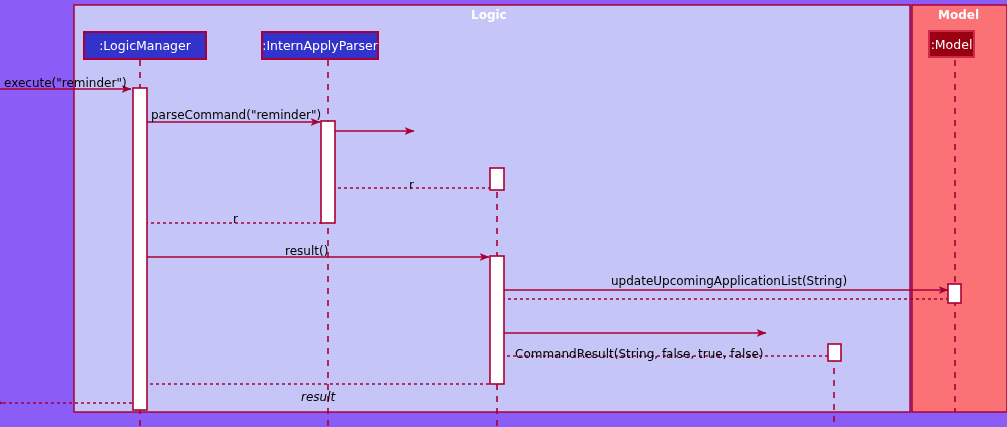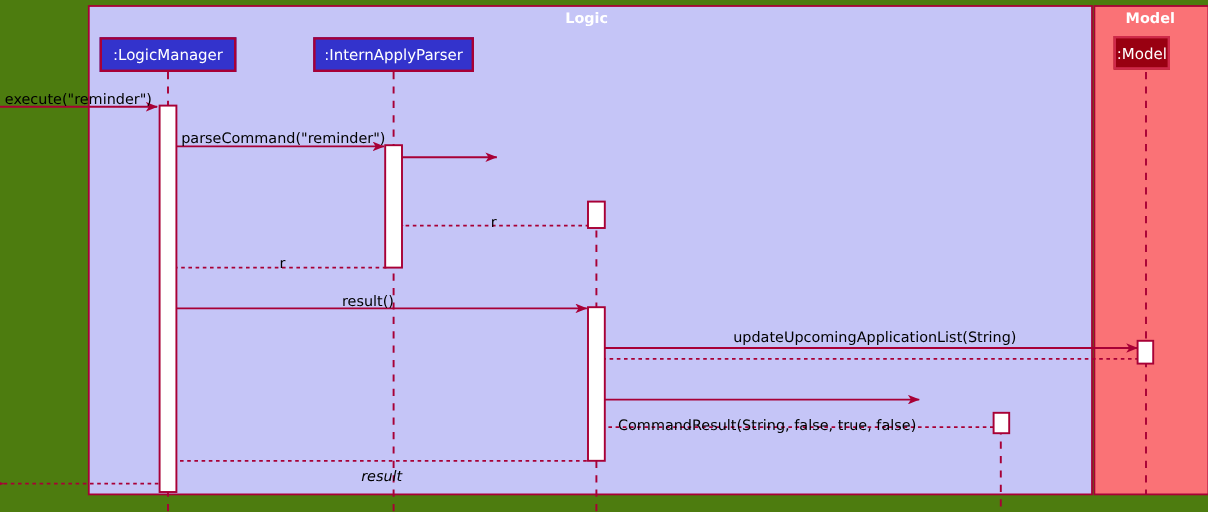--- a/index.html
+++ b/index.html
@@ -8,21 +8,21 @@
     background: #ffffff;
   }
   body {
     font-family: "DejaVu Sans", sans-serif;
   }
   #diagram {
     position: relative;
     width: 1007px;
     height: 427px;
     overflow: hidden;
-    background: #4d7c0f;
+    background: #8b5cf6;
   }
   #svg-layer {
     position: absolute;
     left: 0;
     top: 0;
     width: 1007px;
     height: 427px;
   }
   .label {
     position: absolute;
@@ -163,22 +163,22 @@
       <rect x="948" y="284" width="13" height="19" fill="#ffffff" stroke="#a80036" stroke-width="1.6"></rect>
     </g>
     <g>
       <rect x="828" y="344" width="13" height="17" fill="#ffffff" stroke="#a80036" stroke-width="1.6"></rect>
     </g>
   </svg>
 
   <div class="grouplabel" style="left:471px; top:8px;">Logic</div>
   <div class="grouplabel" style="left:938px; top:8px;">Model</div>
 
-  <div class="participant p-logic" style="left:83px; top:31px; width:114px; height:29px;">:LogicManager</div>
-  <div class="participant p-logic" style="left:261px; top:31px; width:134px; height:29px;">:InternApplyParser</div>
+  <div class="participant p-logic" style="left:83px; top:31px; width:124px; height:29px;">:LogicManager</div>
+  <div class="participant p-logic" style="left:261px; top:31px; width:118px; height:29px;">:InternApplyParser</div>
   <div class="participant p-model" style="left:928px; top:30px; width:47px; height:28px;">:Model</div>
 
   <div class="label" style="left:4px; top:76px;">execute("reminder")</div>
   <div class="label" style="left:151px; top:108px;">parseCommand("reminder")</div>
   <div class="label" style="left:409px; top:178px;">r</div>
   <div class="label" style="left:233px; top:212px;">r</div>
   <div class="label" style="left:285px; top:244px;">result()</div>
   <div class="label" style="left:611px; top:274px;">updateUpcomingApplicationList(String)</div>
   <div class="label" style="left:515px; top:319px;margin-top:28px;">CommandResult(String, false, true, false)</div>
   <div class="label" style="left:301px; top:390px;font-style:italic;">result</div>

